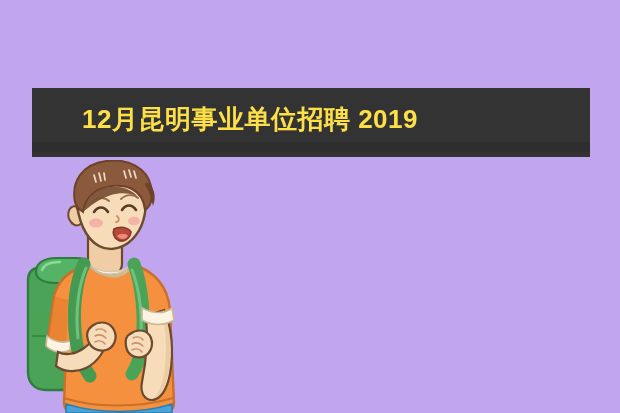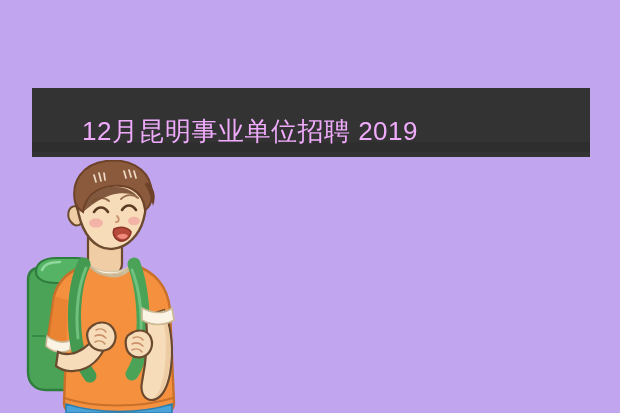--- a/index.html
+++ b/index.html
@@ -36,26 +36,25 @@
     bottom: 5px;
     height: 10px;
     background: #2e2e2e;
   }
   .banner-title {
     position: absolute;
     left: 50px;
     top: 0;
     height: 63px;
     line-height: 63px;
-    color: #f0abfc;
+    color: #fde047;
     font-size: 26px;
-    font-weight: normal;
+    font-weight: bold;
     letter-spacing: 0.5px;
     white-space: nowrap;
-    margin-top: 12px;
   }
 
   
   .illustration {
     position: absolute;
     left: 14px;
     top: 160px;
     width: 180px;
     height: 253px;
   }

